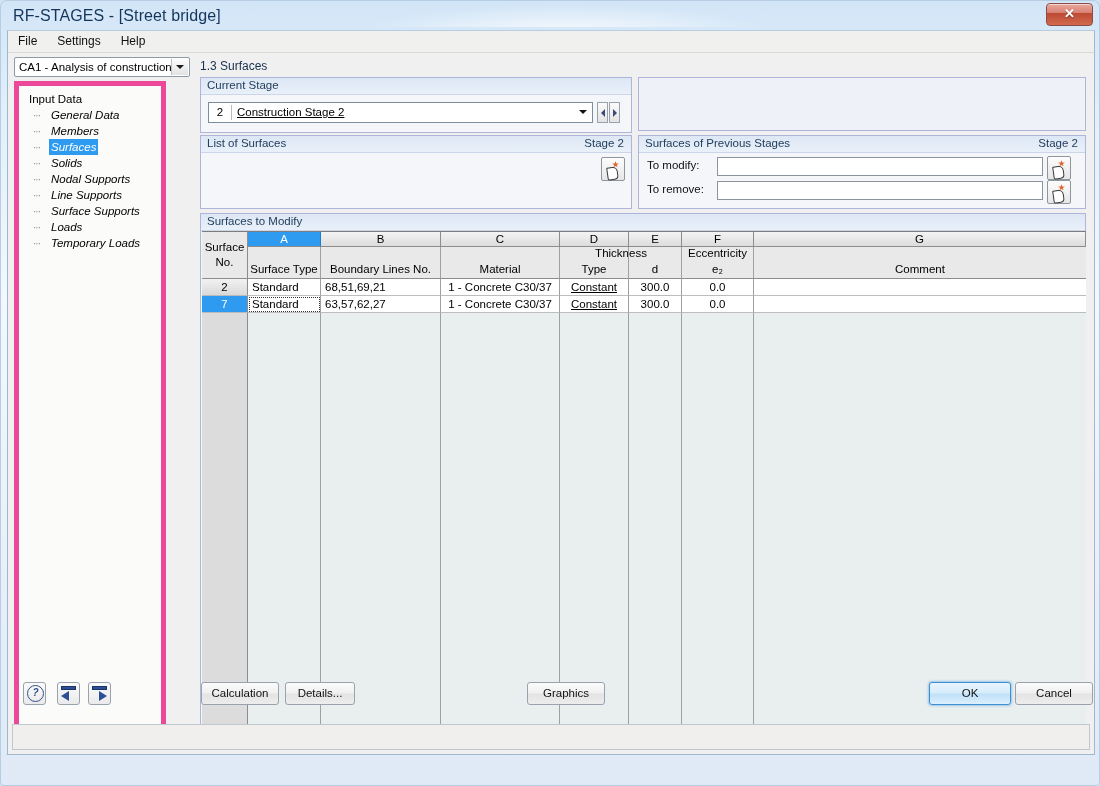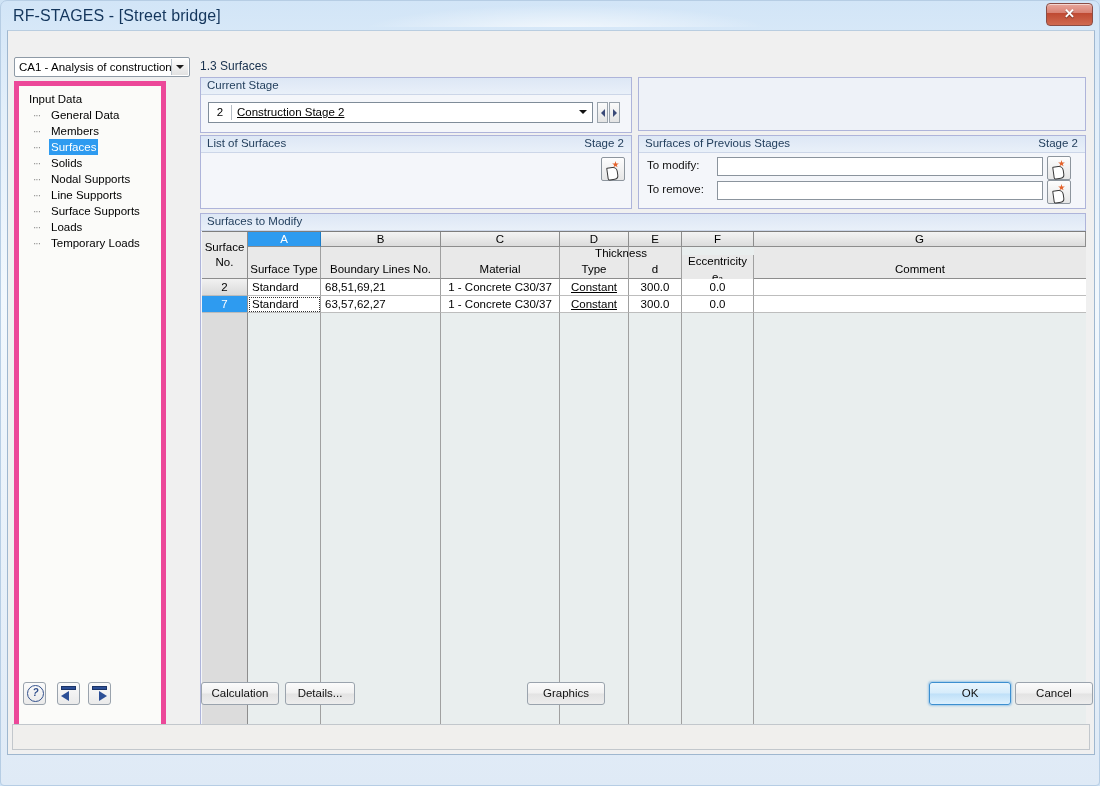--- a/index.html
+++ b/index.html
@@ -73,21 +73,21 @@
     width:0;height:0;border-left:4px solid transparent;border-right:4px solid transparent;
     border-top:4px solid #1c1c1c;
   }
   #combo-stage .caret{position:absolute;left:4px;top:6px;}
   #tree{
     position:absolute;left:0;top:24px;width:152px;height:662px;
     background:#fbfbf9;border:5px solid #ec4899;box-sizing:border-box;padding:5px 0 0 0;
     overflow:hidden;
   }
   .tnode{height:16px;line-height:16px;font-size:11.5px;white-space:nowrap;padding-left:8px;cursor:default;}
-  .tnode.child{padding-left:14px;}
+  .tnode.child{padding-left:14px;font-style:italic;}
   .tnode .dash{display:inline-block;width:16px;color:#8a8a8a;letter-spacing:-1px;font-size:10px;}
   .tnode .lbl{display:inline-block;padding:0 2px;}
   .tnode.sel .lbl{background:#2e9bf0;color:#fff;}
   
   #rightpane{position:absolute;left:188px;top:26px;width:894px;height:686px;}
   #pagetitle{
     position:absolute;left:4px;top:2px;font-size:12px;color:#17304d;
   }
   
   .grp{position:absolute;box-sizing:border-box;border:1px solid #aeb4da;background:#f4f6fa;}
@@ -257,20 +257,25 @@
   <div id="titlebar">
     <div class="glassband"></div>
     <div class="title">RF-STAGES - [Street bridge]</div>
     <div id="closebtn">
       <div class="x">✕</div>
     </div>
   </div>
 
   <div id="client">
 
+    <div id="menubar">
+      <div class="mi">File</div>
+      <div class="mi">Settings</div>
+      <div class="mi">Help</div>
+    </div>
 
     <div id="leftpane">
       <div id="combo-stage">
         <span class="txt">CA1 - Analysis of construction st</span>
         <span class="arrowbox">
           <span class="caret"></span>
         </span>
       </div>
 
       <div id="tree">
@@ -396,21 +401,21 @@
           </div>
           <div class="hdrT" style="left:358px;top:15px;width:122px;border-right:none;">
             <span class="l1">Thickness</span>
           </div>
           <div class="hdrT" style="left:358px;top:15px;width:69px;background:transparent;border-bottom:none;">
             <span class="l2">Type</span>
           </div>
           <div class="hdrT" style="left:427px;top:15px;width:53px;background:transparent;border-bottom:none;">
             <span class="l2">d</span>
           </div>
-          <div class="hdrT" style="left:480px;top:15px;width:72px;margin-top:8px;">
+          <div class="hdrT" style="left:480px;top:15px;width:72px;">
             <span class="l1">Eccentricity</span>
             <span class="l2">e₂</span>
           </div>
           <div class="hdrT" style="left:552px;top:15px;width:332px;border-right:none;">
             <span class="l2">Comment</span>
           </div>
 
           <div class="trow" style="top:47px;">
             <div class="rowhdr" style="top:0;"><span>2</span></div>
             <div class="cell datacell" style="left:46px;width:73px;text-align:left;padding-left:4px;">Standard</div>

